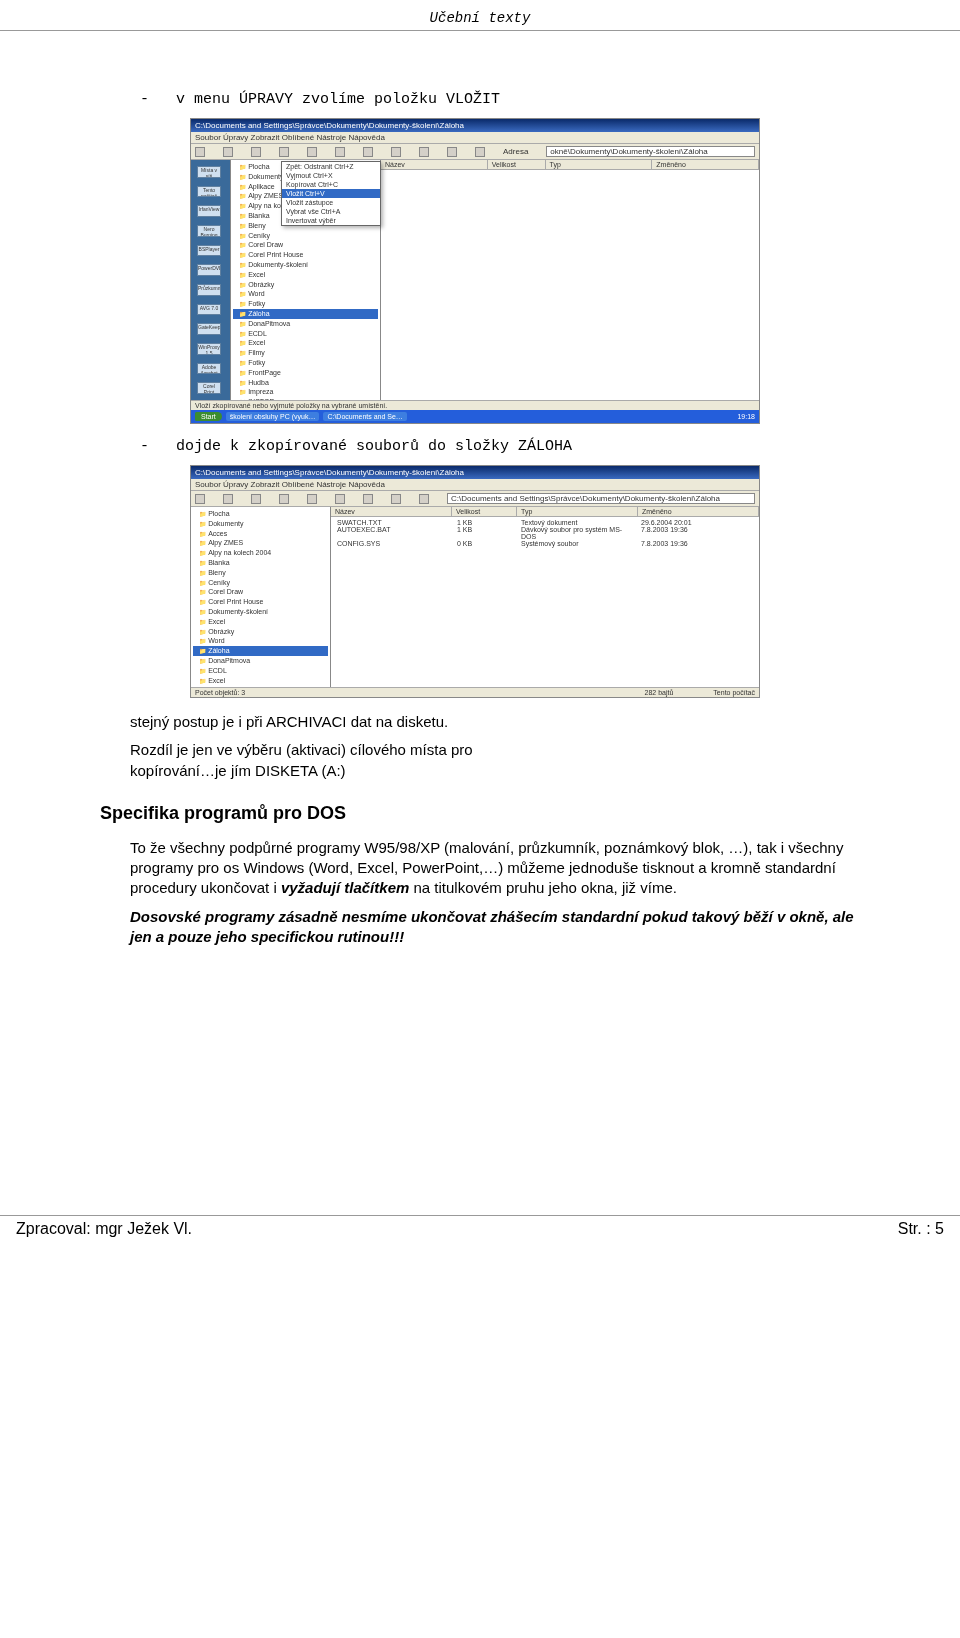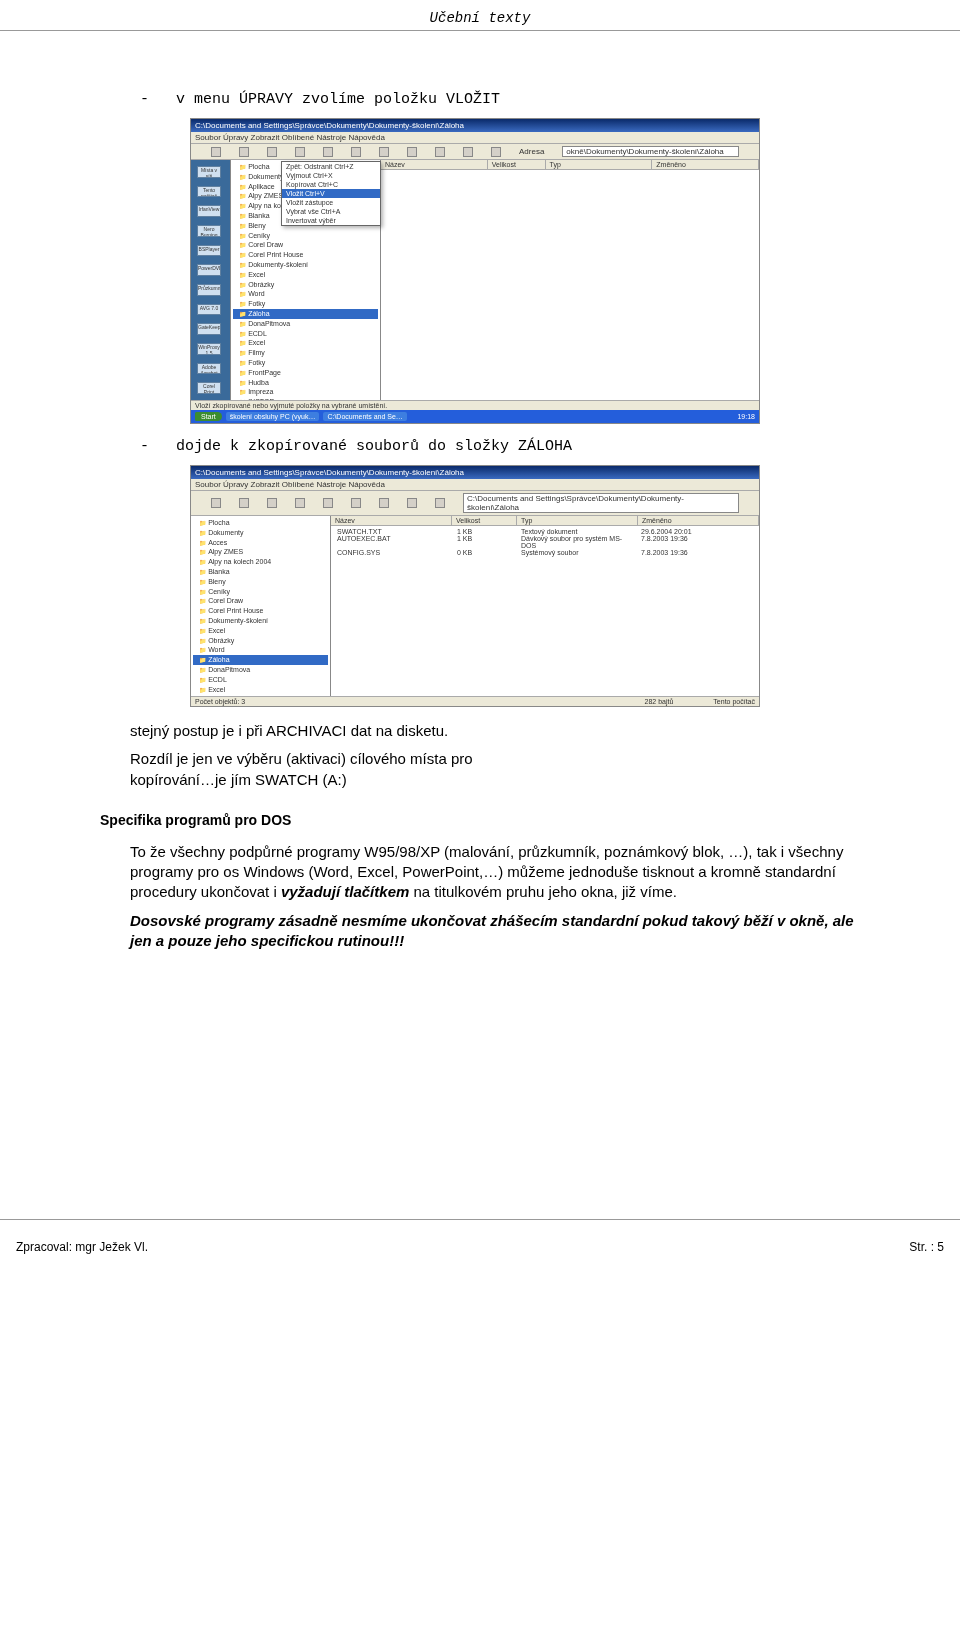--- a/index.html
+++ b/index.html
@@ -47,21 +47,21 @@
   }
   .ss-menu {
     background: #ece9d8;
     padding: 1px 4px;
     font-size: 8px;
     color: #333;
     border-bottom: 1px solid #aaa;
   }
   .ss-toolbar {
     background: #ece9d8;
-    padding: 2px 20px;
+    padding: 2px 4px;
     font-size: 8px;
     border-bottom: 1px solid #aaa;
     display: flex;
     gap: 18px;
     align-items: center;
   }
   .ss-toolbar .ico {
     width: 10px; height: 10px;
     background: #d4d0c8;
     border: 1px solid #888;
@@ -155,31 +155,31 @@
   .screenshot2 .ss-tree { width: 140px; }
   .para {
     font-family: Arial, sans-serif;
     font-size: 15px;
     line-height: 1.35;
     margin: 8px 0;
   }
   .h2-like {
     font-family: Arial, sans-serif;
     font-weight: bold;
-    font-size: 14px;
+    font-size: 18px;
     margin: 22px 0 14px;
   }
   .indented { margin-left: 30px; }
   .bolditalic { font-weight: bold; font-style: italic; }
   .page-footer {
     border-top: 1px solid #999;
     display: flex;
     justify-content: space-between;
-    font-size: 12px;
-    padding: 20px 16px 14px;
+    font-size: 16px;
+    padding: 4px 16px 14px;
     margin-top: 220px;
   }
 </style>
 </head>
 <body>
 
 <div class="page-header">
   <span>Učební texty</span>
 </div>
 
@@ -357,21 +357,21 @@
       <span style="margin-left:auto">282 bajtů</span>
       <span>Tento počítač</span>
     </div>
   </div>
 
   <p class="para italic indented">
     <span>stejný postup je i při ARCHIVACI dat na disketu.</span>
   </p>
   <p class="para italic indented">
     <span>Rozdíl je jen ve výběru (aktivaci) cílového místa pro</span><br>
-    <span>kopírování…je jím SWATCH (A:)</span>
+    <span>kopírování…je jím DISKETA (A:)</span>
   </p>
 
   <h2 class="h2-like">Specifika programů pro DOS</h2>
 
   <p class="para italic indented">
     <span>To že všechny podpůrné programy W95/98/XP (malování, průzkumník, poznámkový blok, …), tak i všechny programy pro os Windows (Word, Excel, PowerPoint,…) můžeme jednoduše tisknout a kromně standardní procedury ukončovat i </span><span class="bolditalic">vyžadují tlačítkem</span><span> na titulkovém pruhu jeho okna, již víme.</span>
   </p>
 
 
   <p class="para indented bolditalic">Dosovské programy zásadně nesmíme ukončovat zhášecím standardní pokud takový běží v okně, ale jen a pouze jeho specifickou rutinou!!!</p>

